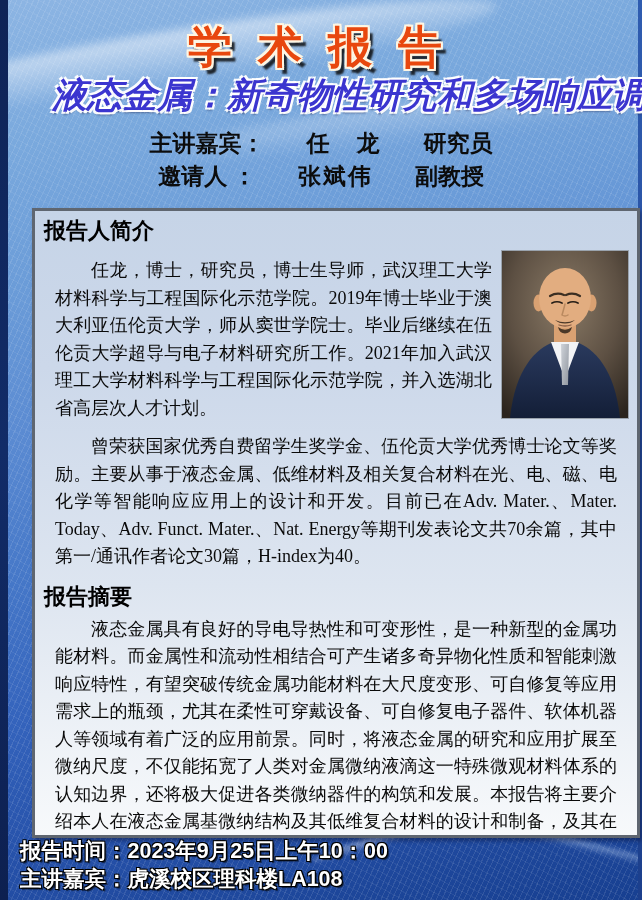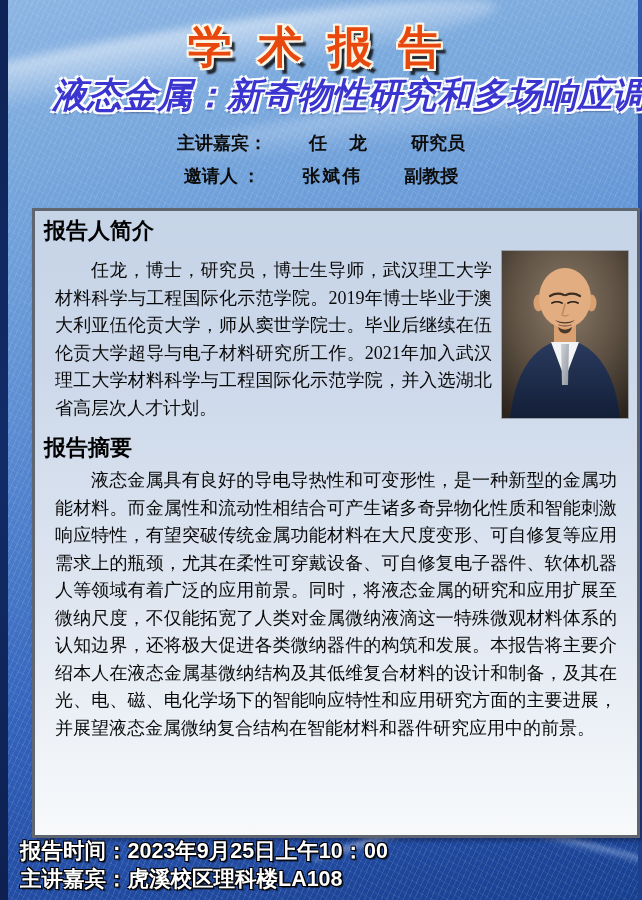--- a/index.html
+++ b/index.html
@@ -41,21 +41,21 @@
       5px 6px 2px rgba(10,10,10,0.85); margin-top: 16px;}
   .subtitle{position:absolute;top:72px;left:0;width:100%;text-align:center;
     font-size:35px;font-weight:bold;font-style:italic;
     color:#3b35cf;
     text-shadow:
       -2px -2px 0 rgba(255,255,255,0.95), 2px -2px 0 rgba(255,255,255,0.95),
       -2px 2px 0 rgba(255,255,255,0.95), 2px 2px 0 rgba(255,255,255,0.95),
       0 3px 2px rgba(20,20,60,0.4); padding-left: 46px;}
   .guests{position:absolute;top:128px;left:0;width:100%;
     display:flex;flex-direction:column;align-items:center;gap:2px;
-    font-size:18px;font-weight:bold;color:#0c0c0c;line-height:31px;}
+    font-size:23px;font-weight:bold;color:#0c0c0c;line-height:31px;}
   .guest-line{display:flex;justify-content:center;gap:42px;}
   .guest-line .nm{letter-spacing:2px;}
 
   .panel{position:absolute;left:32px;top:208px;width:608px;height:630px;box-sizing:border-box;
     border:3px solid #5f6670;
     background:linear-gradient(180deg,#c6d4e7 0%,#ccd8ea 25%,#dde5f0 60%,#eef2f7 85%,#f7f9fb 100%);
     padding:3px 9px 4px 9px;overflow:hidden;
     box-shadow:2px 3px 4px rgba(0,0,30,0.35);}
   .panel h3{margin:2px 0 3px 0;font-family:"Liberation Sans","DejaVu Sans",sans-serif;
     font-size:22px;font-weight:bold;color:#000;}
@@ -135,20 +135,21 @@
         <path d="M50,52 q5,-2.5 10,0" stroke="#241c15" stroke-width="1.7" fill="none" stroke-linecap="round"></path>
         <path d="M66,52 q5,-2.5 10,0" stroke="#241c15" stroke-width="1.7" fill="none" stroke-linecap="round"></path>
         <path d="M63,53 q-2,8 -3,11 q3,2 6,0" stroke="#b9895f" stroke-width="1.5" fill="none" stroke-linecap="round"></path>
         <path d="M53,69 q10,4.5 20,0 q-4,3.5 -10,3.5 q-6,0 -10,-3.5" fill="#4a3828"></path>
         <path d="M56,76 q7,5.5 14,0 q-1.5,6.5 -7,6.5 q-5.5,0 -7,-6.5" fill="#4a3828"></path>
         <path d="M57,74 q6,2 12,0" stroke="#8a5f46" stroke-width="1.3" fill="none" stroke-linecap="round"></path>
       </svg>
     </div>
 
     <p class="p1">任龙，博士，研究员，博士生导师，武汉理工大学材料科学与工程国际化示范学院。2019年博士毕业于澳大利亚伍伦贡大学，师从窦世学院士。毕业后继续在伍伦贡大学超导与电子材料研究所工作。2021年加入武汉理工大学材料科学与工程国际化示范学院，并入选湖北省高层次人才计划。</p>
+    <p class="p2">曾荣获国家优秀自费留学生奖学金、伍伦贡大学优秀博士论文等奖励。主要从事于液态金属、低维材料及相关复合材料在光、电、磁、电化学等智能响应应用上的设计和开发。目前已在Adv. Mater.、Mater. Today、Adv. Funct. Mater.、Nat. Energy等期刊发表论文共70余篇，其中第一/通讯作者论文30篇，H-index为40。</p>
 
     <h3 class="second">报告摘要</h3>
     <p class="p3">液态金属具有良好的导电导热性和可变形性，是一种新型的金属功能材料。而金属性和流动性相结合可产生诸多奇异物化性质和智能刺激响应特性，有望突破传统金属功能材料在大尺度变形、可自修复等应用需求上的瓶颈，尤其在柔性可穿戴设备、可自修复电子器件、软体机器人等领域有着广泛的应用前景。同时，将液态金属的研究和应用扩展至微纳尺度，不仅能拓宽了人类对金属微纳液滴这一特殊微观材料体系的认知边界，还将极大促进各类微纳器件的构筑和发展。本报告将主要介绍本人在液态金属基微纳结构及其低维复合材料的设计和制备，及其在光、电、磁、电化学场下的智能响应特性和应用研究方面的主要进展，并展望液态金属微纳复合结构在智能材料和器件研究应用中的前景。</p>
   </div>
 
   <div class="footer">
     <div>报告时间：2023年9月25日上午10：00</div>
     <div>主讲嘉宾：虎溪校区理科楼LA108</div>
   </div>
 </div>

